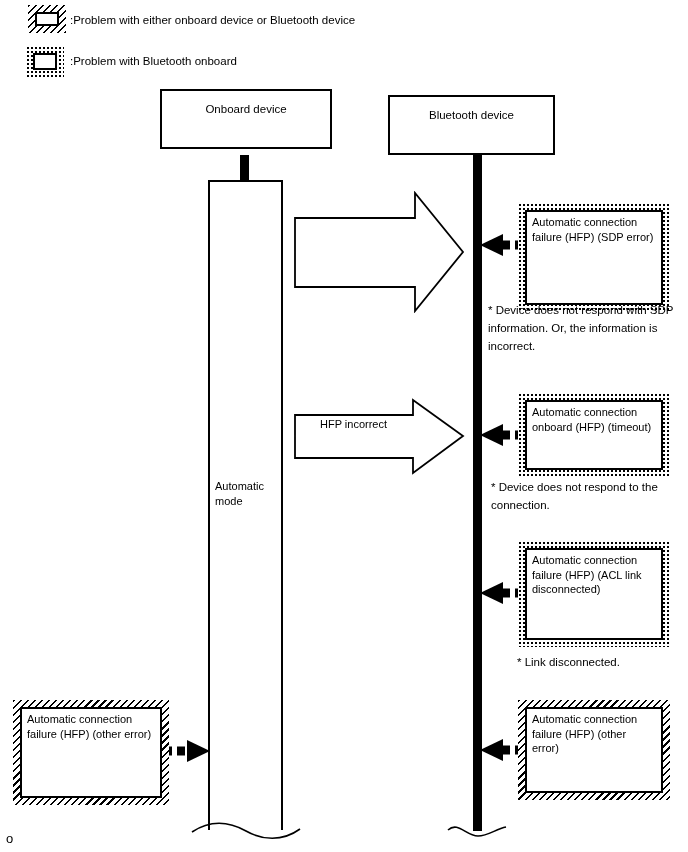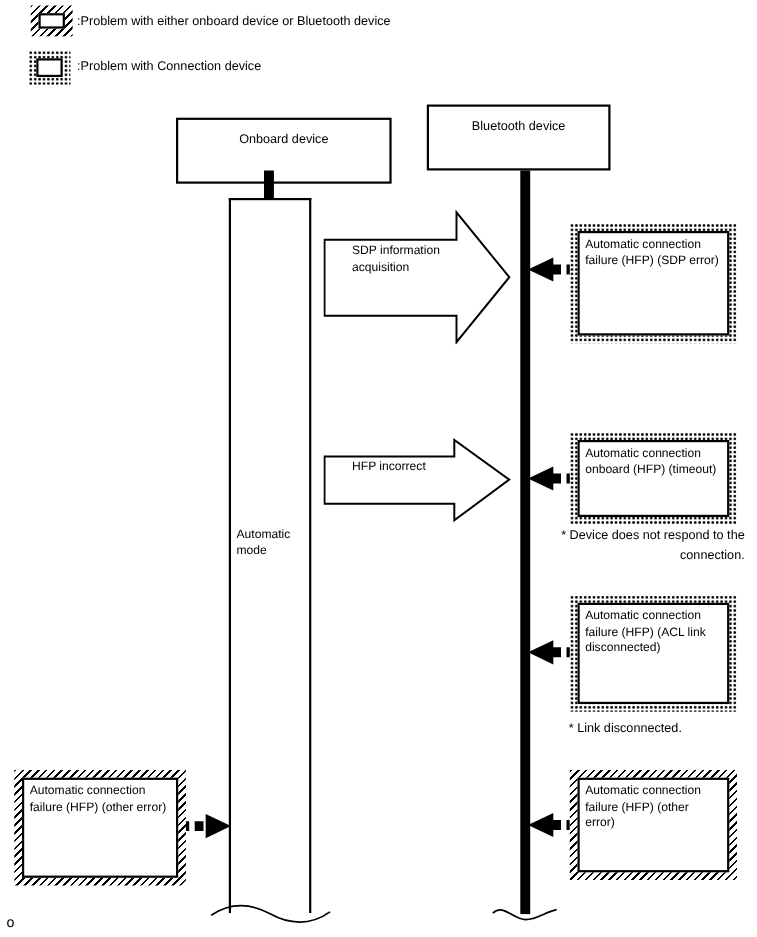--- a/index.html
+++ b/index.html
@@ -58,36 +58,35 @@
 <div class="page">
 
   <div class="abs legend-icon hatch-diag" style="left:28px;top:5px;width:38px;height:28px;">
     <div class="inner"></div>
   </div>
   <div class="abs legend-label" style="left:70px;top:13px;">:Problem with either onboard device or Bluetooth device</div>
 
   <div class="abs legend-icon hatch-dot" style="left:26px;top:46px;width:38px;height:31px;">
     <div class="inner"></div>
   </div>
-  <div class="abs legend-label" style="left:70px;top:54px;">:Problem with Connection device</div>
+  <div class="abs legend-label" style="left:70px;top:54px;">:Problem with Bluetooth onboard</div>
 
-  <div class="abs device-box" style="left:160px;top:107px;width:196px;height:60px;">Onboard device</div>
+  <div class="abs device-box" style="left:160px;top:89px;width:172px;height:60px;">Onboard device</div>
   <div class="abs device-box" style="left:388px;top:95px;width:167px;height:60px;">Bluetooth device</div>
 
   <div class="abs solid-line" style="left:240px;top:155px;width:9px;height:26px;"></div>
 
   <div class="abs bar" style="left:208px;top:180px;width:75px;height:650px;"></div>
   <div class="abs bar-label" style="left:215px;top:479px;width:64px;">Automatic mode</div>
 
   <div class="abs solid-line" style="left:473px;top:155px;width:9px;height:676px;"></div>
 
   <svg class="abs" style="left:294px;top:191px;" width="171" height="122" viewBox="0 0 171 122">
     <polygon points="1,27 121,27 121,2 169,61 121,120 121,96 1,96" fill="#ffffff" stroke="#000000" stroke-width="1.8"></polygon>
   </svg>
-  <div class="abs flow-text" style="left:320px;top:221px;width:110px;">SDP information acquisition</div>
 
   <svg class="abs" style="left:294px;top:398px;" width="172" height="78" viewBox="0 0 172 78">
     <polygon points="1,17 119,17 119,2 169,38 119,75 119,60 1,60" fill="#ffffff" stroke="#000000" stroke-width="1.8"></polygon>
   </svg>
   <div class="abs flow-text" style="left:320px;top:417px;width:120px;">HFP incorrect</div>
 
   <svg class="abs" style="left:480px;top:232px;" width="40" height="26" viewBox="0 0 40 26">
     <line x1="22" y1="13" x2="40" y2="13" stroke="#000" stroke-width="9" stroke-dasharray="8 5"></line>
     <polygon points="0,13 23,2 23,24" fill="#000"></polygon>
   </svg>
@@ -105,25 +104,26 @@
   </svg>
 
   <svg class="abs" style="left:164px;top:738px;" width="46" height="26" viewBox="0 0 46 26">
     <line x1="0" y1="13" x2="24" y2="13" stroke="#000" stroke-width="9" stroke-dasharray="8 5"></line>
     <polygon points="46,13 23,2 23,24" fill="#000"></polygon>
   </svg>
 
   <div class="abs fail-box hatch-dot" style="left:518px;top:203px;width:152px;height:109px;">
     <div class="inner">Automatic connection failure (HFP) (SDP error)</div>
   </div>
+  <div class="abs note" style="left:488px;top:301px;width:186px;">* Device does not respond with SDP information. Or, the information is incorrect.</div>
 
   <div class="abs fail-box hatch-dot" style="left:518px;top:393px;width:152px;height:84px;">
     <div class="inner">Automatic connection onboard (HFP) (timeout)</div>
   </div>
-  <div class="abs note" style="left:491px;top:478px;width:186px;text-align:right;">* Device does not respond to the connection.</div>
+  <div class="abs note" style="left:491px;top:478px;width:186px;">* Device does not respond to the connection.</div>
 
   <div class="abs note" style="left:517px;top:653px;width:160px;">* Link disconnected.</div>
   <div class="abs fail-box hatch-dot" style="left:518px;top:541px;width:152px;height:106px;">
     <div class="inner">Automatic connection failure (HFP) (ACL link disconnected)</div>
   </div>
 
   <div class="abs fail-box hatch-diag" style="left:518px;top:700px;width:152px;height:100px;">
     <div class="inner">Automatic connection failure (HFP) (other error)</div>
   </div>
 

